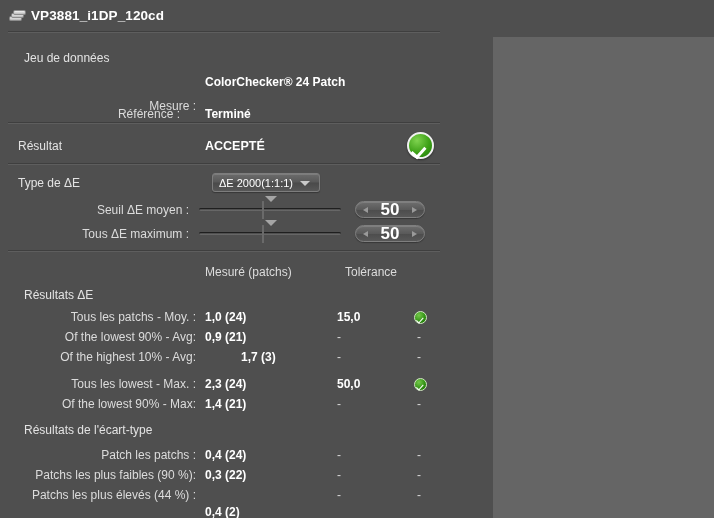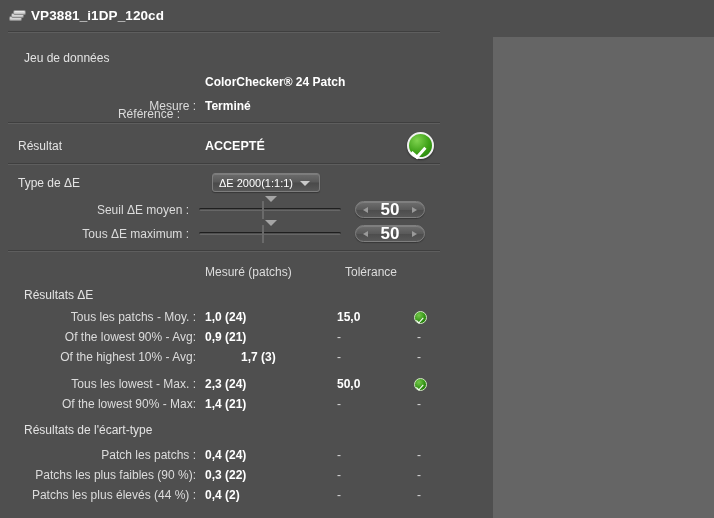--- a/index.html
+++ b/index.html
@@ -265,21 +265,21 @@
       <span class="title-text">VP3881_i1DP_120cd</span>
     </div>
     <div class="hr" style="top:31px;"></div>
 
     <span class="lbl sec" style="left:24px; top:51px;">Jeu de données</span>
 
     <span class="lbl rt" style="left:2px; top:75px; width:178px;margin-top:32px;">Référence :</span>
     <span class="val" style="left:205px; top:75px;">ColorChecker® 24 Patch</span>
 
     <span class="lbl rt" style="left:18px; top:99px; width:178px;">Mesure :</span>
-    <span class="val" style="left:205px; top:99px;">Terminé</span>
+    <span class="val" style="left:205px; top:107px;">Terminé</span>
 
     <div class="hr" style="top:122px;"></div>
 
     <span class="lbl sec" style="left:18px; top:139px;">Résultat</span>
     <span class="val big" style="left:205px; top:139px;">ACCEPTÉ</span>
     <span class="badge-big"></span>
 
     <div class="hr" style="top:163px;"></div>
 
     <span class="lbl sec" style="left:18px; top:176px;">Type de ΔE</span>
@@ -353,18 +353,18 @@
     <span class="val" style="left:205px; top:448px;">0,4  (24)</span>
     <span class="dash" style="left:337px; top:448px;">-</span>
     <span class="dash" style="left:417px; top:448px;">-</span>
 
     <span class="lbl rt" style="left:14px; top:468px; width:182px;">Patchs les plus faibles (90 %):</span>
     <span class="val" style="left:205px; top:468px;">0,3  (22)</span>
     <span class="dash" style="left:337px; top:468px;">-</span>
     <span class="dash" style="left:417px; top:468px;">-</span>
 
     <span class="lbl rt" style="left:14px; top:488px; width:182px;">Patchs les plus élevés (44 %) :</span>
-    <span class="val" style="left:205px; top:488px;">0,4   (2)</span>
+    <span class="val" style="left:205px; top:505px;">0,4   (2)</span>
     <span class="dash" style="left:337px; top:488px;">-</span>
     <span class="dash" style="left:417px; top:488px;">-</span>
 
   </div>
 </div>
 
 </body></html>

